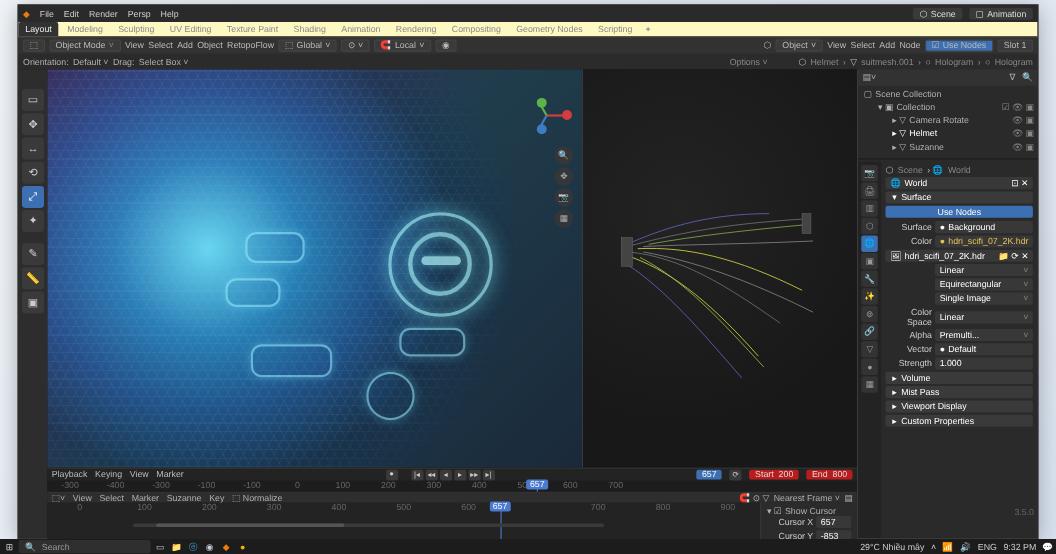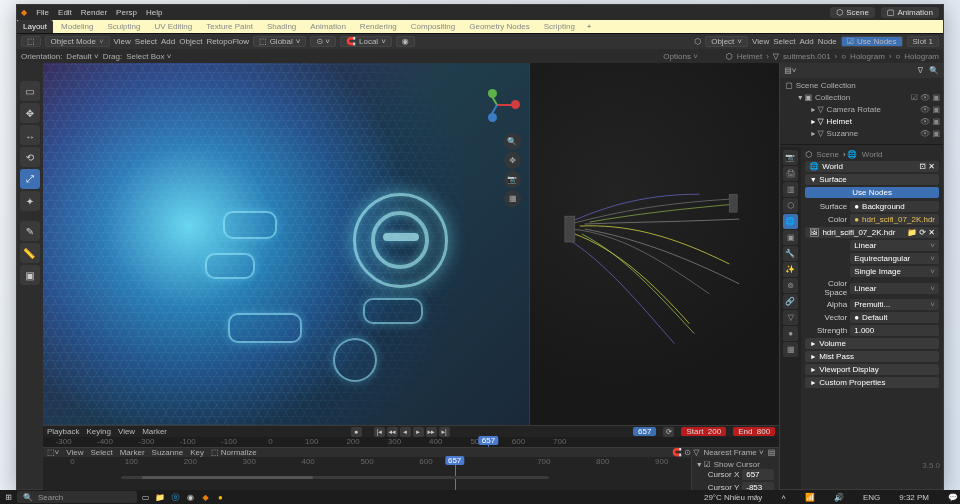--- a/index.html
+++ b/index.html
@@ -97,21 +97,21 @@
   .dope-hdr{height:12px;background:#2e2e2e;display:flex;align-items:center;padding:0 4px;gap:7px;font-size:8px}
   .dope-hdr .right{margin-left:auto;display:flex;gap:4px;align-items:center}
   .graph{flex:1;display:flex}
   .graph-main{flex:1;position:relative;background:#232323}
   .graph-main .gruler{height:10px;display:flex}
   .graph-main .gtk{flex:1;text-align:center;color:#666;font-size:8px}
   .graph-side{flex:0 0 88px;background:#2b2b2b;border-left:1px solid #3a3a3a;padding:3px 5px;font-size:8px}
   .taskbar{position:absolute;left:0;right:0;bottom:0;height:14px;background:#1c1c1c;display:flex;align-items:center;padding:0 2px;gap:2px;font-size:8px;color:#ccc}
   .taskbar .search{background:#2f2f2f;height:12px;width:120px;display:flex;align-items:center;padding:0 6px;gap:5px;color:#999;border-radius:2px}
   .taskbar .ic{width:13px;height:13px;display:flex;align-items:center;justify-content:center;border-radius:2px;color:#ccc}
-  .taskbar .right{margin-left:auto;display:flex;gap:19px}
+  .taskbar .right{margin-left:auto;display:flex;gap:6px}
   .ver{position:absolute;right:3px;bottom:19px;font-size:8px;color:#666}
 </style>
 </head>
 <body>
 
 <div class="win">
 
   <div class="topbar">
     <span style="color:#e87d0d">◆</span>
     <span>File</span>

